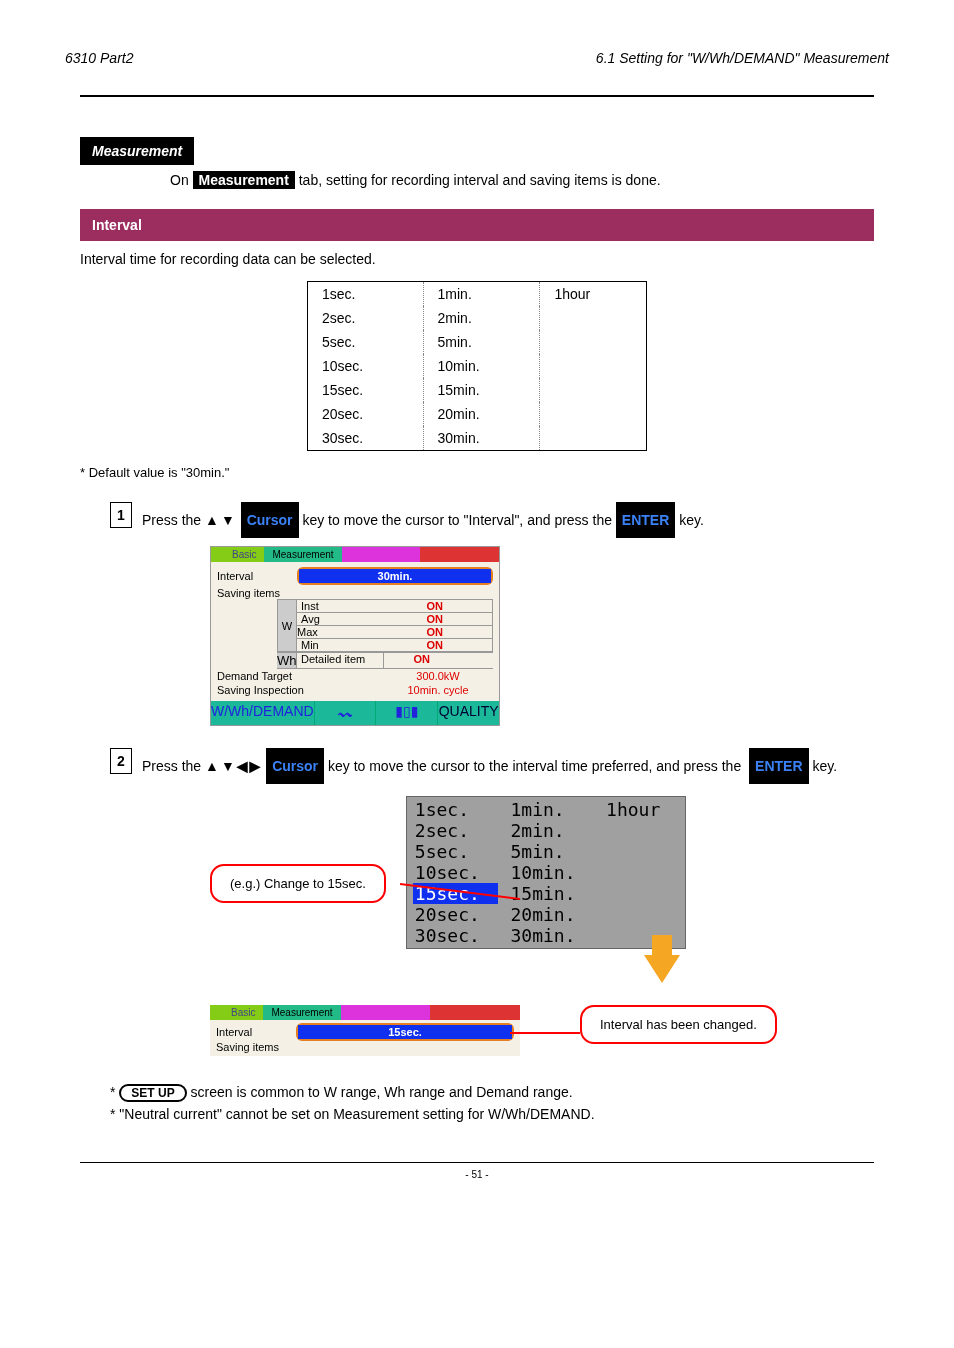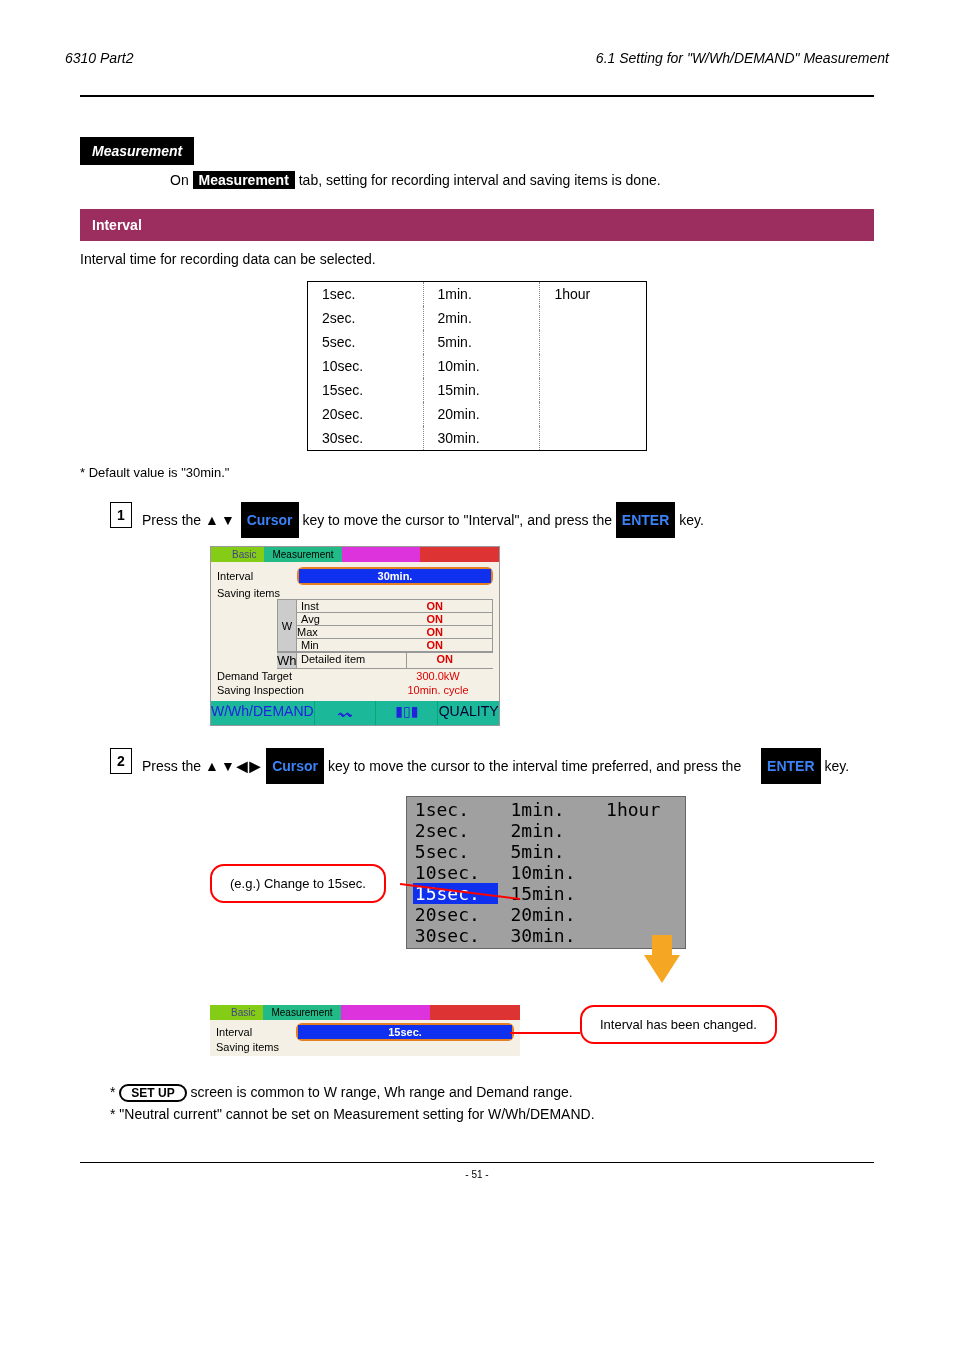--- a/index.html
+++ b/index.html
@@ -36,21 +36,21 @@
   .tab.blank1 { background: #d3d; flex:1; }
   .tab.blank2 { background: #d33; flex:1; }
   .device-body { padding: 4px 6px; background: #f4f0e5; }
   .row { display: flex; align-items: center; margin: 1px 0; }
   .row .lbl { width: 80px; }
   .interval-field { flex:1; border: 2px solid #e67e22; border-radius: 6px; padding: 0; }
   .interval-inner { background: #1030f0; color: #fff; text-align: center; font-weight: bold; padding: 1px 0; }
   .saving-lbl { margin-top: 2px; }
   .wh-row { display:flex; border-top:1px solid #999; border-bottom:1px solid #999; margin-left:60px;}
   .wh-row .gcell-l { width:20px; background:#ccc; text-align:center; border-right:1px solid #999; font-size:13px;}
-  .wh-row .gcell-m { width:110px; padding-left:4px; border-right:1px solid #999;}
+  .wh-row .gcell-m { width:87px; padding-left:4px; border-right:1px solid #999;}
   .wh-row .gcell-r { width:50px; text-align:right; color:#d00; font-weight:bold; padding-right:4px;}
   .demand-row { display:flex; padding: 1px 0; }
   .demand-row .dl { flex:1; }
   .demand-row .dv { color:#d00; font-weight:normal; width:110px; text-align:center; }
   .device-footer { display:flex; background:#1bb89a; font-size:14px; }
   .device-footer div { flex:1; text-align:center; padding:2px 0; color:#22d; border-right:1px solid #0a7; }
   .device-footer div:last-child { border-right:none; color:#004; }
   .enter-continue { margin-left: 130px; }
   .selector-row { display:flex; align-items:flex-start; margin-top:12px; gap:20px; }
   .callout { border: 2px solid #f00; border-radius: 14px; padding: 10px 18px; font-size: 13px; position: relative; background:#fff; }
@@ -202,21 +202,21 @@
         <div style="color:#003;">QUALITY</div>
       </div>
     </div>
   </div>
 
   <div class="step">
     <div class="step-line">
       <div class="step-num">2</div>
       <div class="step-text">
         <span>Press the </span><span class="arrows">▲▼◀▶</span> <span class="cursor-block">Cursor</span><span> key to move the cursor to the interval time preferred, and press the</span>
-        <div class="enter-continue" style="margin-left:16px; margin-top:4px; display:inline;"> <span class="cursor-block">ENTER</span><span> key.</span></div>
+        <div class="enter-continue" style="margin-left:4px; margin-top:4px; display:inline;"> <span class="cursor-block">ENTER</span><span> key.</span></div>
       </div>
     </div>
 
     <div class="selector-row" style="margin-left:130px; position:relative;">
       <div style="position:relative; margin-top:68px;">
         <div class="callout">(e.g.) Change to 15sec.</div>
         <svg class="conn" style="left:190px; top:10px; width:120px; height:30px;">
             <line x1="0" y1="10" x2="120" y2="25" stroke="#f00" stroke-width="2"></line>
           </svg>
       </div>

